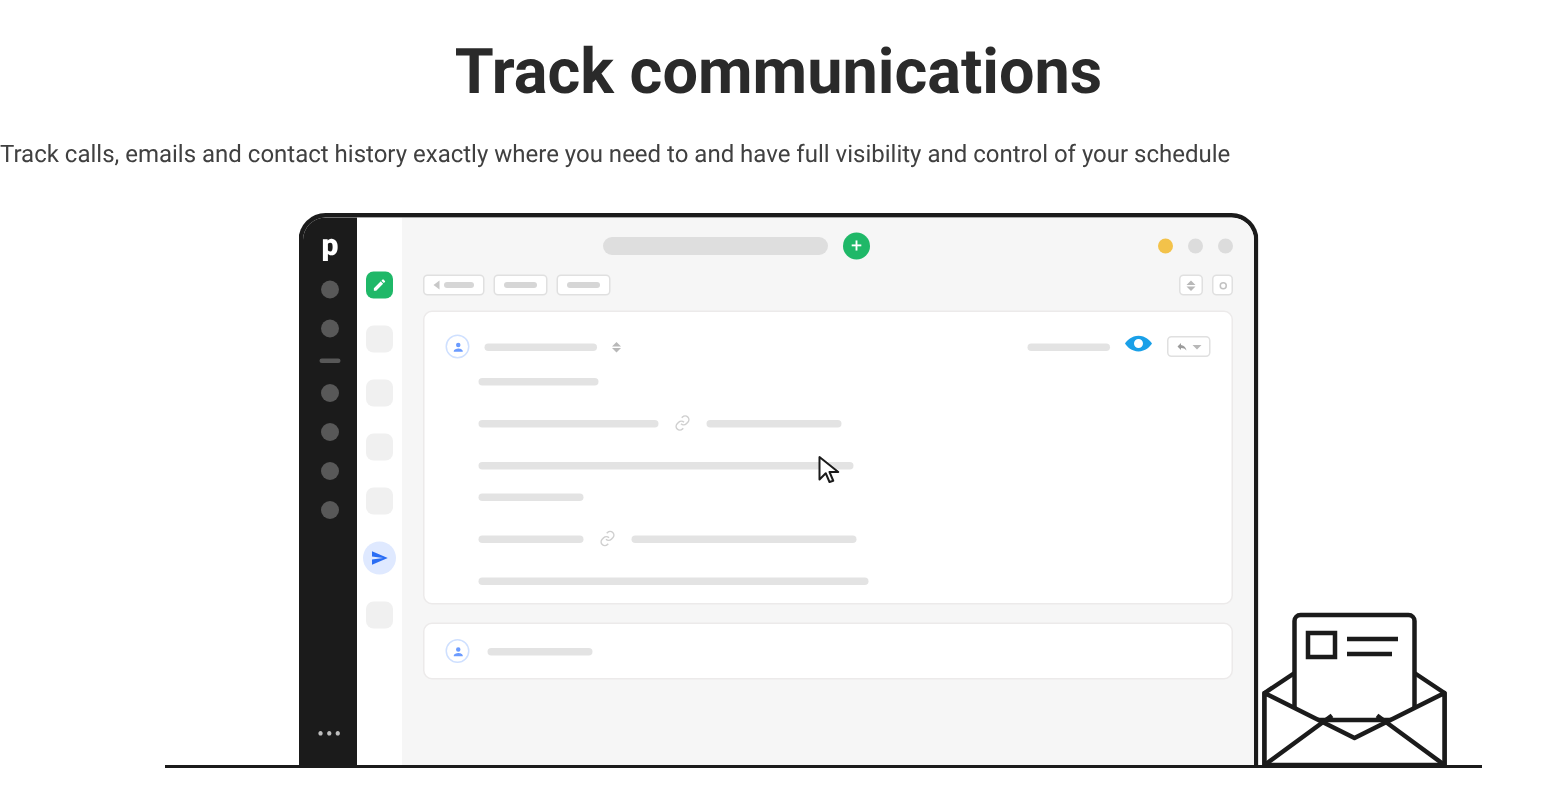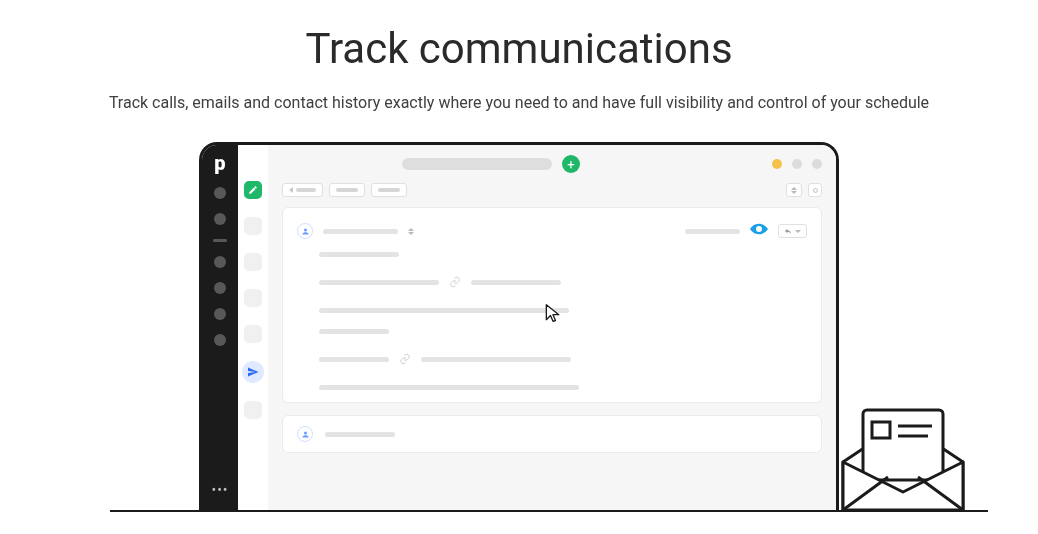--- a/index.html
+++ b/index.html
@@ -7,26 +7,26 @@
     font-family: -apple-system, BlinkMacSystemFont, "Segoe UI", Roboto, sans-serif;
     background: #fff;
     width: 1038px;
     height: 534px;
     overflow: hidden;
     position: relative;
   }
   .hero-title {
     text-align: center;
     font-size: 42px;
-    font-weight: 400;
+    font-weight: 700;
     color: #2a2a2a;
     margin-top: 24px;
   }
   .hero-subtitle {
-    text-align: center;
+    text-align: left;
     font-size: 16px;
     color: #404040;
     margin-top: 20px;
   }
   .stage {
     position: relative;
     width: 1038px;
     margin-top: 30px;
   }
   .app-frame {

